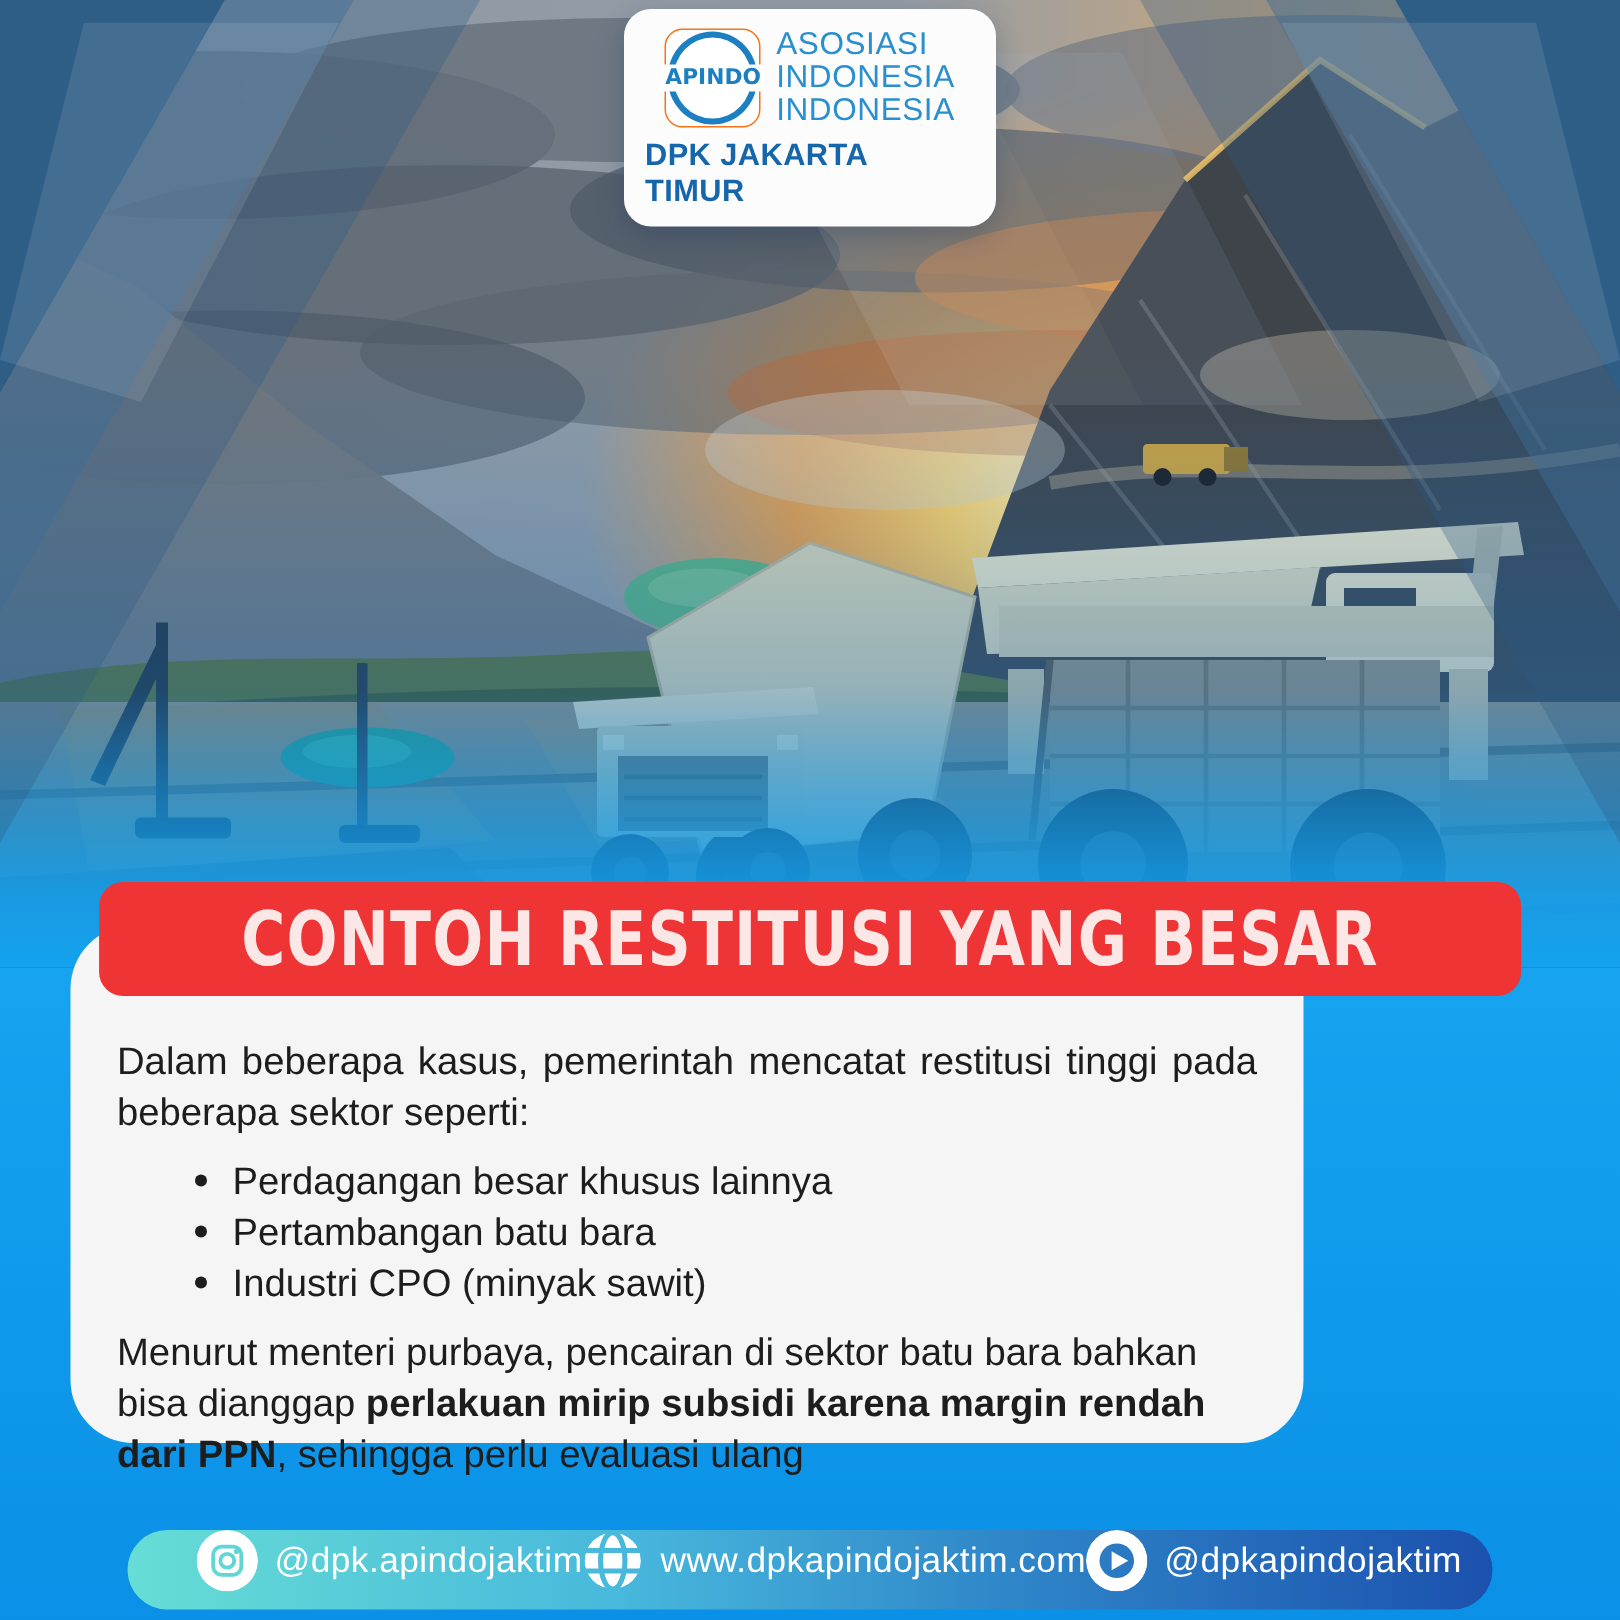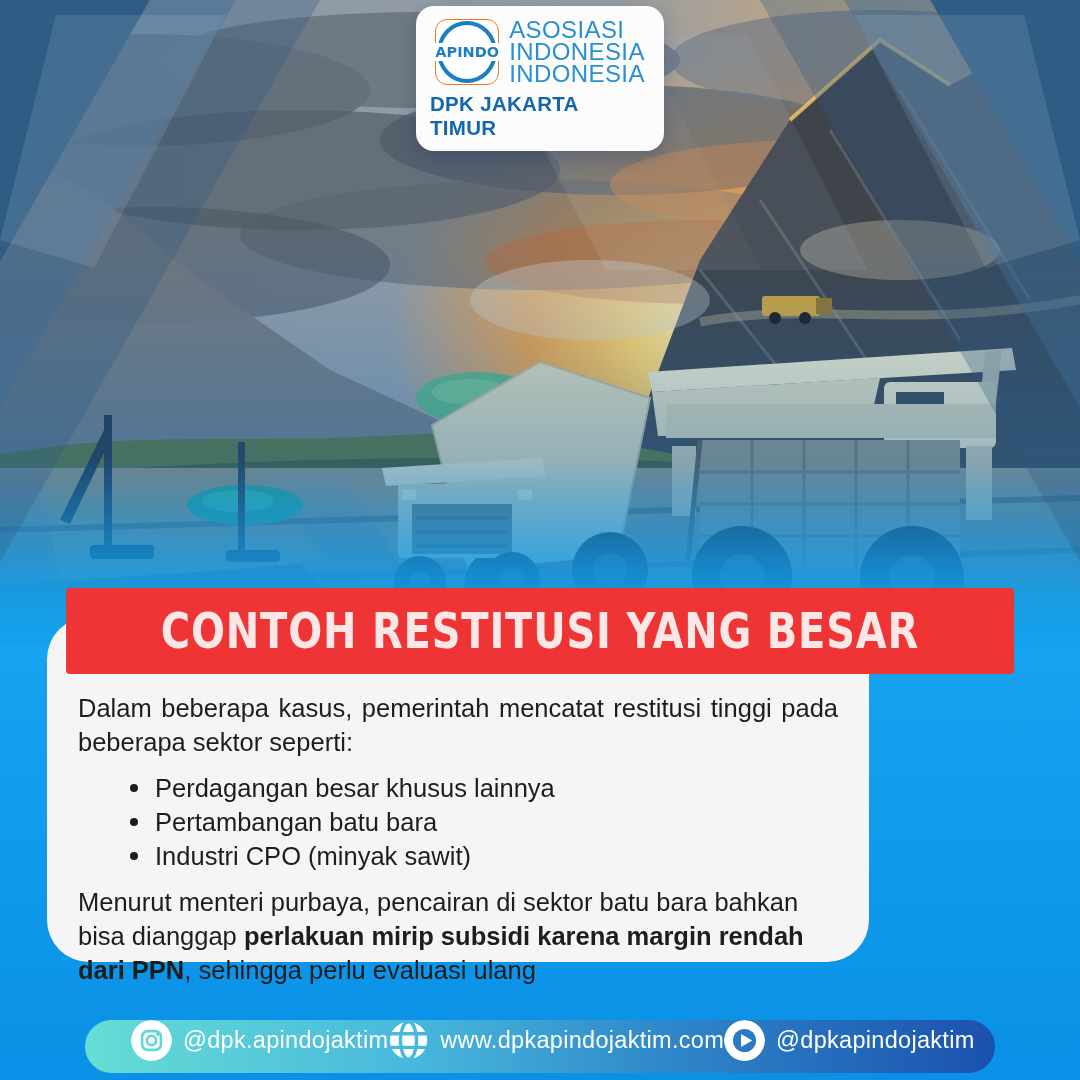--- a/index.html
+++ b/index.html
@@ -29,26 +29,26 @@
     padding:13px 14px 11px;box-shadow:0 6px 18px rgba(10,40,80,.25);z-index:5;
   }
   .badge-row{display:flex;align-items:center;gap:10px;justify-content:center;}
   .apindo-logo{position:relative;width:62px;height:64px;border:1px solid #f97316;border-radius:12px;background:#fff;flex:0 0 auto;}
   .logo-circle{position:absolute;inset:1px;border:4px solid #1c7fc2;border-radius:50%;}
   .logo-band{
     position:absolute;top:50%;left:-3px;right:-3px;transform:translateY(-50%);
     background:#fff;color:#1c7fc2;font-family:"DejaVu Sans",sans-serif;
     font-weight:700;font-size:14.5px;letter-spacing:0;text-align:center;padding:1px 0;
   }
-  .org-lines{display:flex;flex-direction:column;color:#2a8fd0;font-size:24px;line-height:22px;font-weight:500;letter-spacing:.4px;}
+  .org-lines{display:flex;flex-direction:column;color:#2a8fd0;font-size:21px;line-height:22px;font-weight:500;letter-spacing:.4px;}
   .chapter{margin-top:7px;text-align:left;color:#1566ab;font-weight:700;font-size:20.5px;letter-spacing:.3px;}
   
   .banner{
     position:absolute;top:588px;left:50%;transform:translateX(-50%);
-    height:86px;min-width:700px;background:#ee3435;border-radius:4px;
+    height:76px;min-width:700px;background:#ee3435;border-radius:16px;
     display:flex;align-items:center;justify-content:center;z-index:3;
   }
   .banner-text{
     font-family:"DejaVu Sans",sans-serif;font-weight:800;font-size:50px;
     color:#fbe7e5;white-space:nowrap;transform:scaleX(.8);letter-spacing:1px;
   }
   
   .card{
     position:absolute;left:47px;top:617px;width:822px;height:345px;
     background:#f5f5f5;border-radius:42px;z-index:2;box-sizing:border-box;

